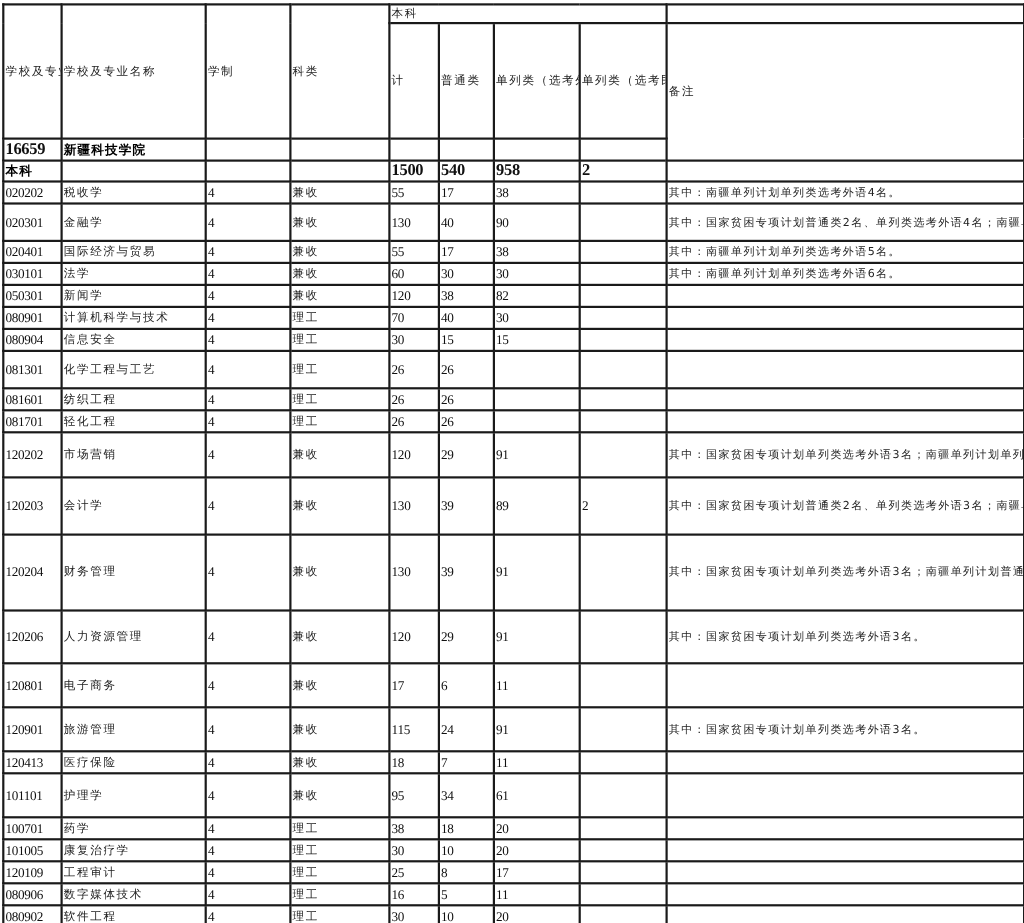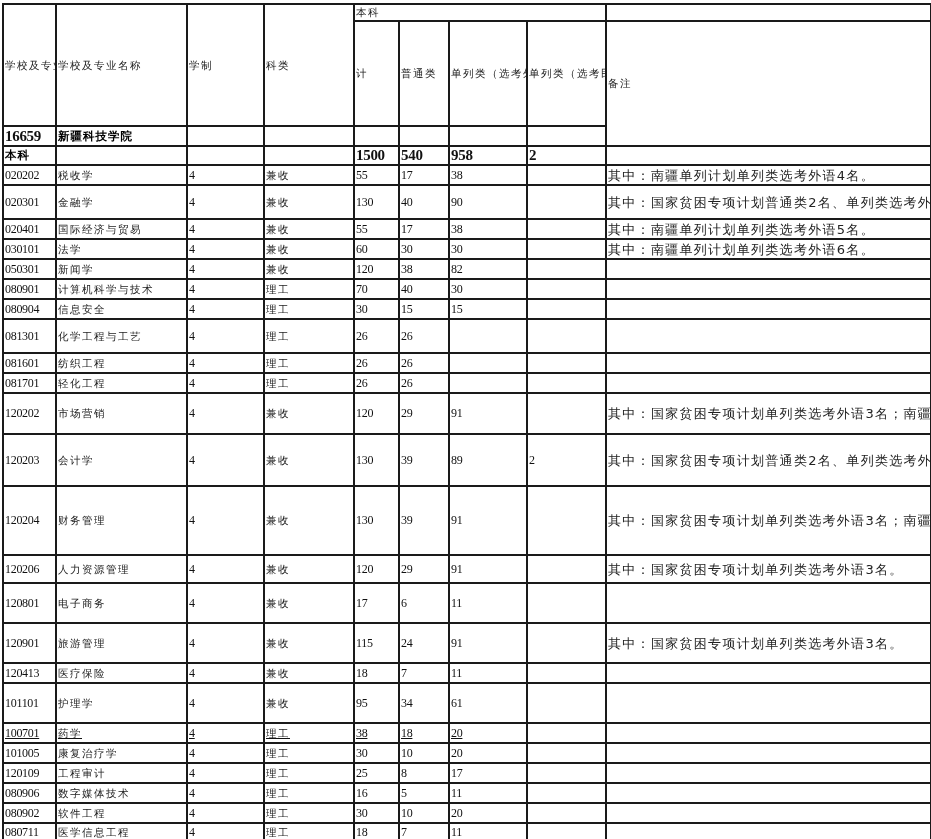--- a/index.html
+++ b/index.html
@@ -18,21 +18,21 @@
     padding: 0 1px;
     vertical-align: middle;
     text-align: left;
     overflow: hidden;
     line-height: 15px;
     white-space: nowrap;
   }
   td.cn { font-family: "DejaVu Sans", "Liberation Sans", sans-serif; font-size: 10.5px; letter-spacing: 1.5px; color: #222; }
   td.num { font-family: "Liberation Serif", "DejaVu Serif", serif; font-size: 12px; letter-spacing: -0.3px; }
   td.wrap { white-space: normal; }
-  td.note { white-space: normal; font-family: "DejaVu Sans", "Liberation Sans", sans-serif; font-size: 13px; letter-spacing: 1.3px; line-height: 16px; color: #222; }
+  td.note { white-space: normal; font-family: "DejaVu Sans", "Liberation Sans", sans-serif; font-size: 10px; letter-spacing: 1.3px; line-height: 16px; color: #222; }
   td.center { text-align: center; }
   tr.bold td { font-weight: bold; }
   tr.bold td.num { font-size: 15px; }
   tr.bold td.cn { font-size: 11.5px; color: #000; letter-spacing: 1px; }
 </style>
 </head>
 <body>
 
 <table class="plan">
   <colgroup>
@@ -219,21 +219,21 @@
         <td class="num">120204</td>
         <td class="cn">财务管理</td>
         <td class="num">4</td>
         <td class="cn">兼收</td>
         <td class="num">130</td>
         <td class="num">39</td>
         <td class="num">91</td>
         <td class="num"></td>
         <td class="note">其中：国家贫困专项计划单列类选考外语3名；南疆单列计划普通类2名、单列类选考外语6名；人民警察子女计划普通类1名、单列类选考外语1名。</td>
       </tr>
-      <tr style="height: 28px;">
+      <tr style="height: 48px;">
         <td class="num">120206</td>
         <td class="cn">人力资源管理</td>
         <td class="num">4</td>
         <td class="cn">兼收</td>
         <td class="num">120</td>
         <td class="num">29</td>
         <td class="num">91</td>
         <td class="num"></td>
         <td class="note">其中：国家贫困专项计划单列类选考外语3名。</td>
       </tr>
@@ -274,21 +274,21 @@
         <td class="num">101101</td>
         <td class="cn">护理学</td>
         <td class="num">4</td>
         <td class="cn">兼收</td>
         <td class="num">95</td>
         <td class="num">34</td>
         <td class="num">61</td>
         <td class="num"></td>
         <td class="note"></td>
       </tr>
-      <tr style="height: 20px; text-decoration: underline;">
+      <tr style="height: 20px;">
         <td class="num">100701</td>
         <td class="cn">药学</td>
         <td class="num">4</td>
         <td class="cn">理工</td>
         <td class="num">38</td>
         <td class="num">18</td>
         <td class="num">20</td>
         <td class="num"></td>
         <td class="note"></td>
       </tr>

